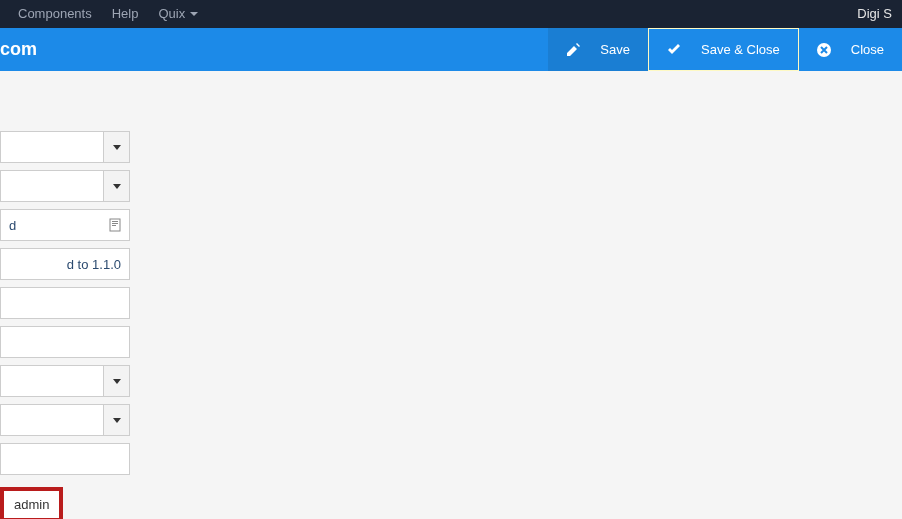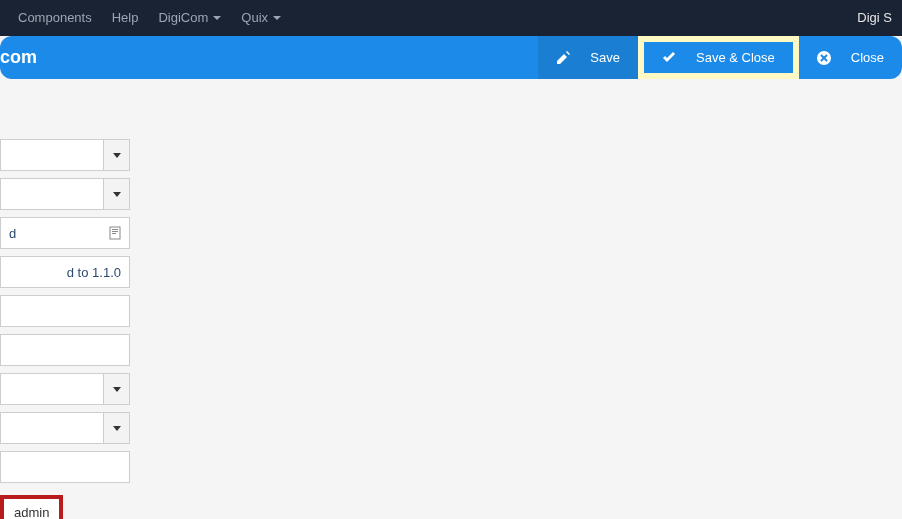--- a/index.html
+++ b/index.html
@@ -5,21 +5,21 @@
     * { box-sizing: border-box; margin: 0; padding: 0; }
     body {
       font-family: -apple-system, BlinkMacSystemFont, "Segoe UI", Helvetica, Arial, sans-serif;
       background: #f5f5f5;
       width: 902px;
       height: 519px;
       overflow: hidden;
     }
     .topnav {
       background: #1a2333;
-      height: 36px;
+      height: 28px;
       display: flex;
       align-items: center;
       padding-left: 8px;
       color: #9da5b4;
       font-size: 13px;
       position: relative;
     }
     .topnav-item {
       padding: 0 10px;
       line-height: 28px;
@@ -43,21 +43,20 @@
       color: #e6e6e6;
       line-height: 28px;
     }
     .bluebar {
       background: #1c8ae8;
       height: 43px;
       display: flex;
       align-items: center;
       justify-content: space-between;
       color: #fff;
-      border-radius: 12px;
     }
     .bluebar-title {
       padding-left: 0px;
       font-weight: 700;
       font-size: 18px;
     }
     .bluebar-actions {
       display: flex;
       height: 100%;
     }
@@ -68,21 +67,21 @@
       padding: 0 18px;
       height: 100%;
       font-size: 13px;
       color: #fff;
       cursor: pointer;
       border: none;
       background: transparent;
     }
     .action-btn.save { background: #1a7ed3; }
     .highlight-box {
-      border: 6px solid #fef9c3;
+      border: 1px solid #fef9c3;
       display: inline-flex;
       align-items: center;
       height: 100%;
     }
     .icon {
       display: inline-flex;
       width: 14px;
       height: 14px;
       align-items: center;
       justify-content: center;
@@ -144,24 +143,20 @@
       margin-top: 5px;
     }
     svg { display: block; }
   </style>
 </head>
 <body>
 
 <div class="topnav">
   <div class="topnav-item">Components</div>
   <div class="topnav-item">Help</div>
-  <div class="topnav-item">
-    <span>DigiCom</span>
-    <span class="caret-down"></span>
-  </div>
   <div class="topnav-item">
     <span>Quix</span>
     <span class="caret-down"></span>
   </div>
   <div class="topnav-right">Digi S</div>
 </div>
 
 <div class="bluebar">
   <div class="bluebar-title">com</div>
   <div class="bluebar-actions">

